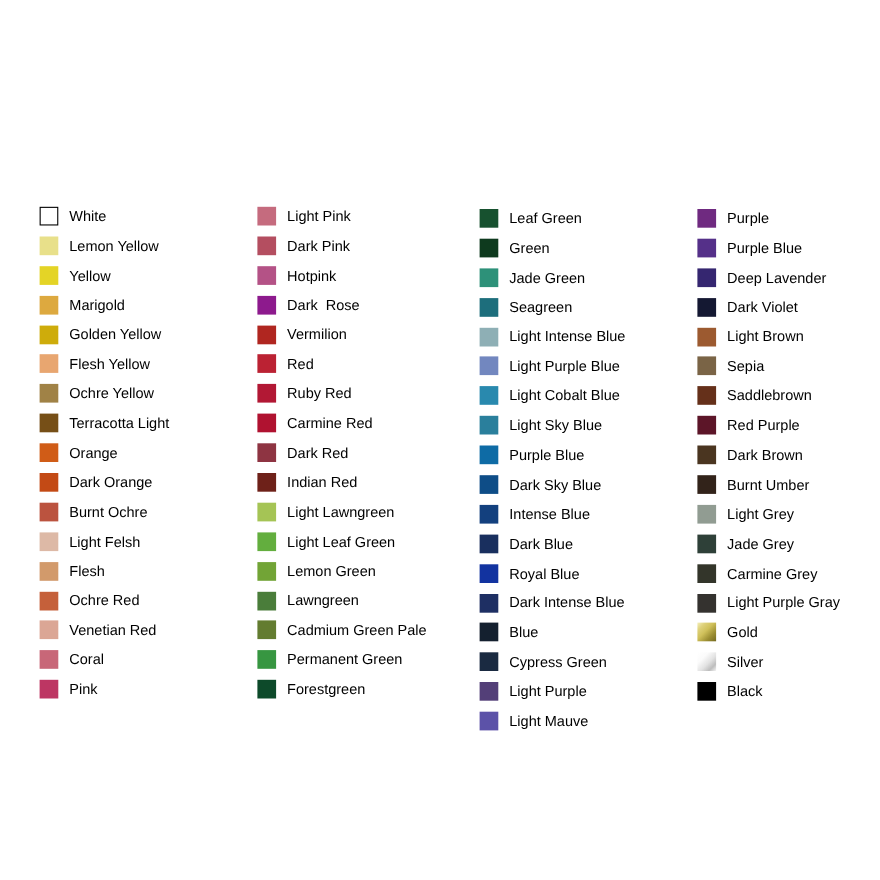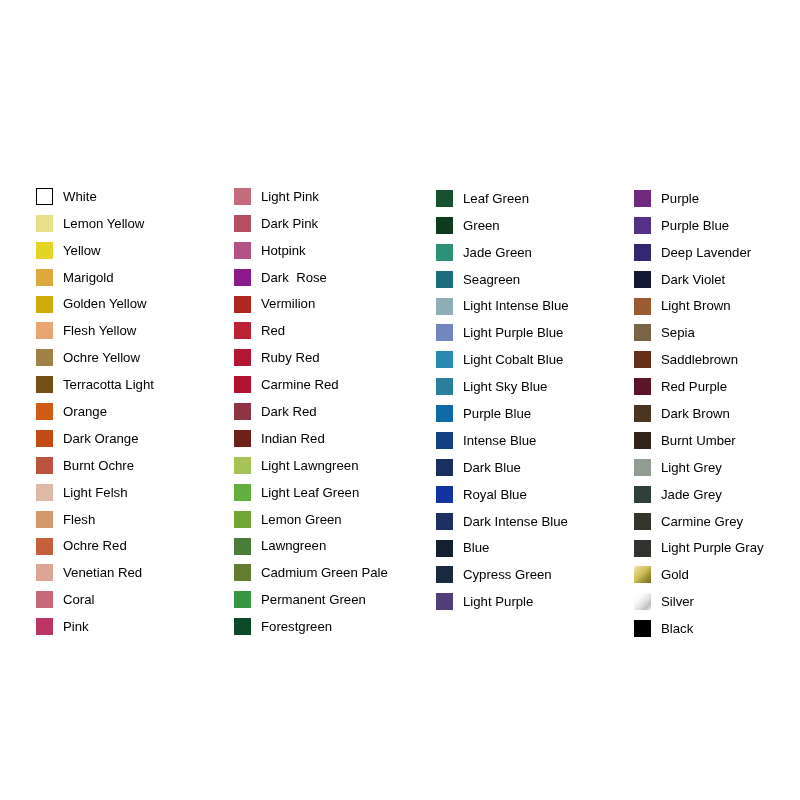--- a/index.html
+++ b/index.html
@@ -233,20 +233,24 @@
       </div>
       <div class="legend-row">
         <span class="swatch-chip" title="Light Sky Blue" style="background: rgb(42, 127, 156);"></span>
         <span class="swatch-label">Light Sky Blue</span>
       </div>
       <div class="legend-row">
         <span class="swatch-chip" title="Light Blue" style="background: rgb(14, 107, 165);"></span>
         <span class="swatch-label">Purple Blue</span>
       </div>
       <div class="legend-row">
+        <span class="swatch-chip" title="Dark Sky Blue" style="background: rgb(14, 77, 135);"></span>
+        <span class="swatch-label">Dark Sky Blue</span>
+      </div>
+      <div class="legend-row">
         <span class="swatch-chip" title="Intense Blue" style="background: rgb(19, 64, 126);"></span>
         <span class="swatch-label">Intense Blue</span>
       </div>
       <div class="legend-row">
         <span class="swatch-chip" title="Dark Blue" style="background: rgb(25, 47, 94);"></span>
         <span class="swatch-label">Dark Blue</span>
       </div>
       <div class="legend-row">
         <span class="swatch-chip" title="Royal Blue" style="background: rgb(18, 51, 160);"></span>
         <span class="swatch-label">Royal Blue</span>
@@ -260,20 +264,24 @@
         <span class="swatch-label">Blue</span>
       </div>
       <div class="legend-row">
         <span class="swatch-chip" title="Cypress Green" style="background: rgb(26, 42, 65);"></span>
         <span class="swatch-label">Cypress Green</span>
       </div>
       <div class="legend-row">
         <span class="swatch-chip" title="Light Purple" style="background: rgb(83, 63, 120);"></span>
         <span class="swatch-label">Light Purple</span>
       </div>
+      <div class="legend-row">
+        <span class="swatch-chip" title="Light Mauve" style="background: rgb(92, 82, 168);"></span>
+        <span class="swatch-label">Light Mauve</span>
+      </div>
     </div>
     <div class="swatch-column col-3">
       <div class="legend-row">
         <span class="swatch-chip" title="Purple" style="background: rgb(111, 42, 128);"></span>
         <span class="swatch-label">Purple</span>
       </div>
       <div class="legend-row">
         <span class="swatch-chip" title="Purple Blue" style="background: rgb(85, 48, 137);"></span>
         <span class="swatch-label">Purple Blue</span>
       </div>

